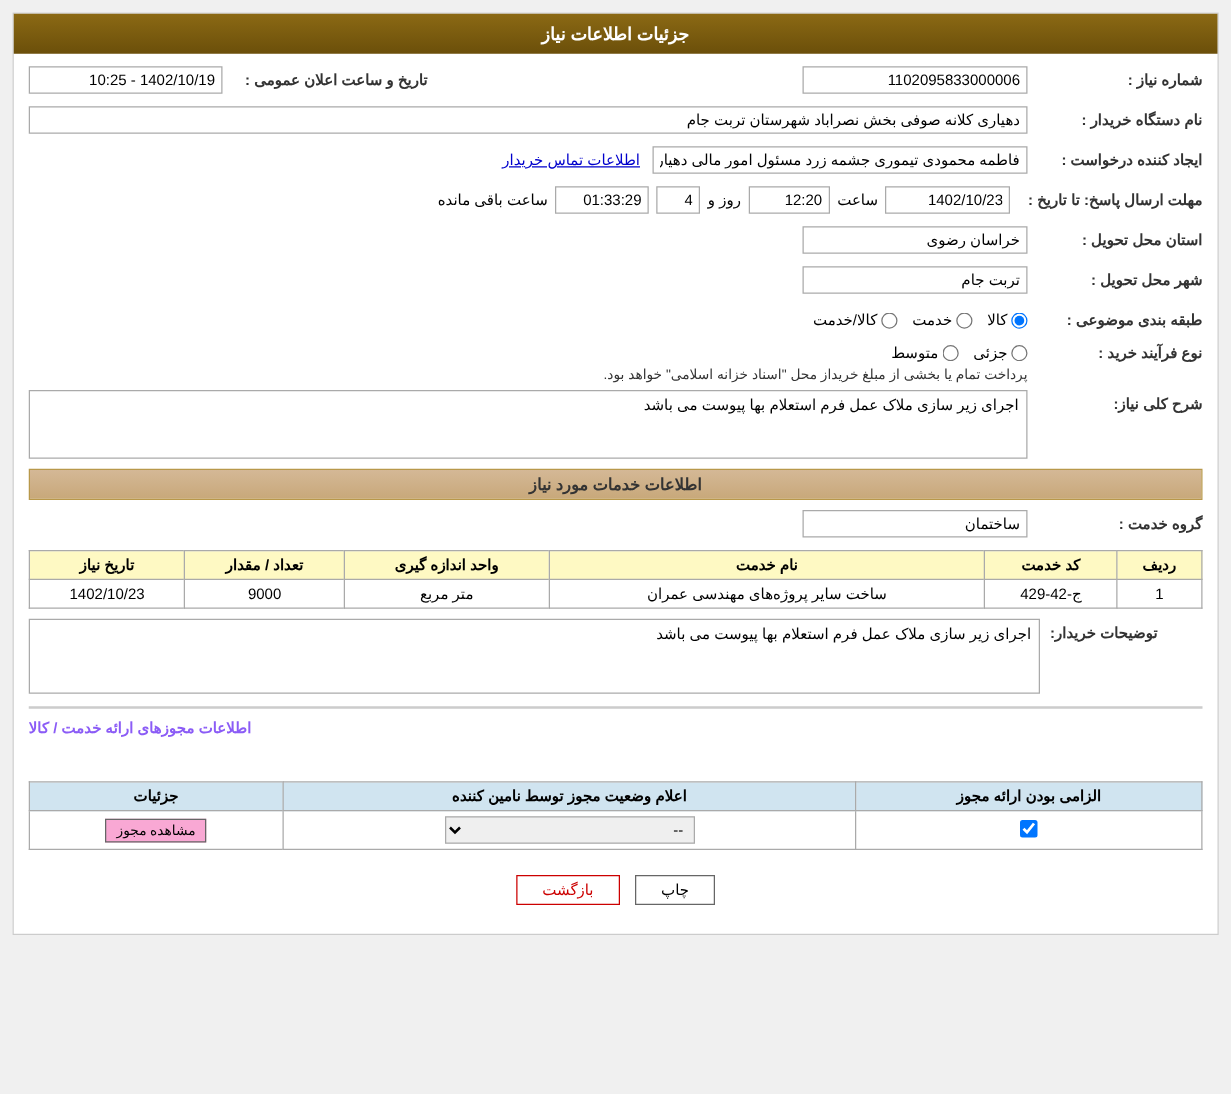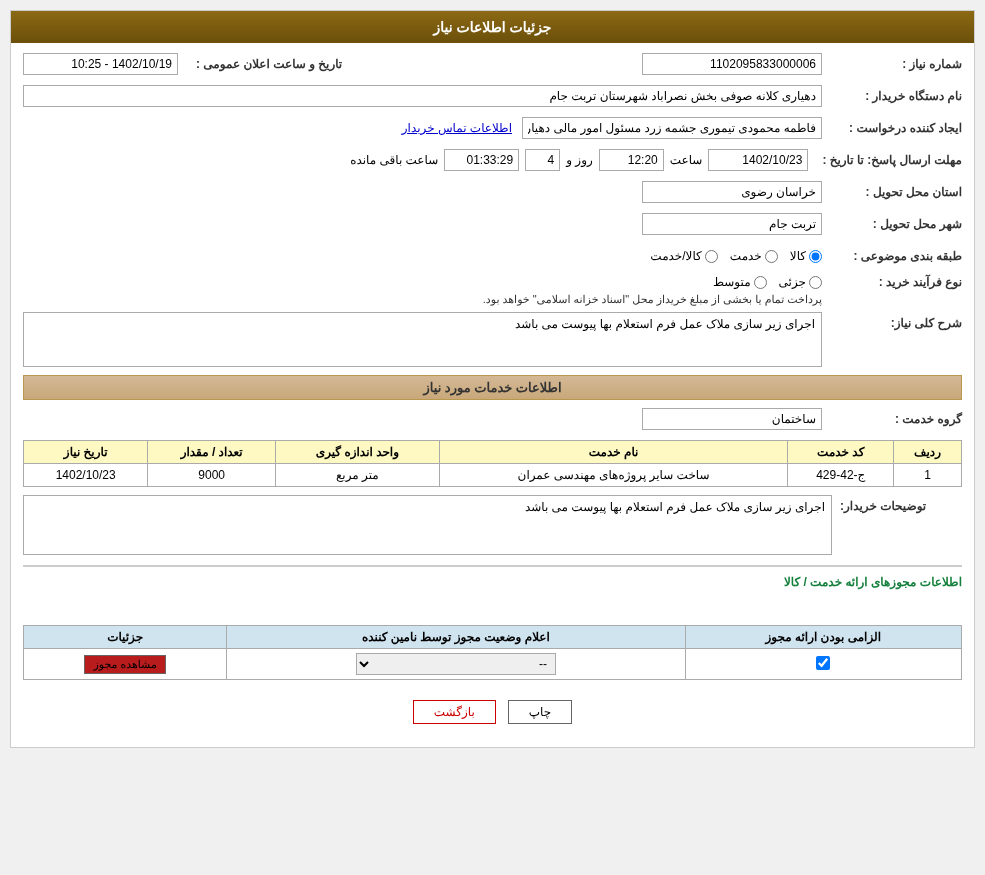--- a/index.html
+++ b/index.html
@@ -131,22 +131,22 @@
       padding-left: 8px;
       padding-top: 4px;
       flex-shrink: 0;
     }
     .license-section {
       border-top: 2px solid #ccc;
       margin-top: 10px;
       padding-top: 8px;
     }
     .license-header {
-      text-align: right;
-      color: #15803d;
+      text-align: left;
+      color: #8b5cf6;
       font-weight: bold;
       margin-bottom: 6px;
       font-size: 12px;
     }
     table.license-table {
       width: 100%;
       border-collapse: collapse;
       font-size: 12px;
     }
     table.license-table th {
@@ -155,24 +155,24 @@
       padding: 4px 6px;
       font-weight: bold;
     }
     table.license-table td {
       border: 1px solid #aaa;
       padding: 4px 6px;
       text-align: center;
     }
     .btn-view {
       border: 1px solid #666;
-      background: #b91c1c;
+      background: #f9a8d4;
       padding: 2px 8px;
       cursor: pointer;
-      font-family: Liberation Sans, sans-serif;
+      font-family: Liberation Serif, serif;
       font-size: 11px;
     }
     .select-field {
       border: 1px solid #aaa;
       padding: 2px 4px;
       font-size: 12px;
       height: 22px;
       font-family: Tahoma, Arial, sans-serif;
     }
     .checkbox-field { width: 14px; height: 14px; }

